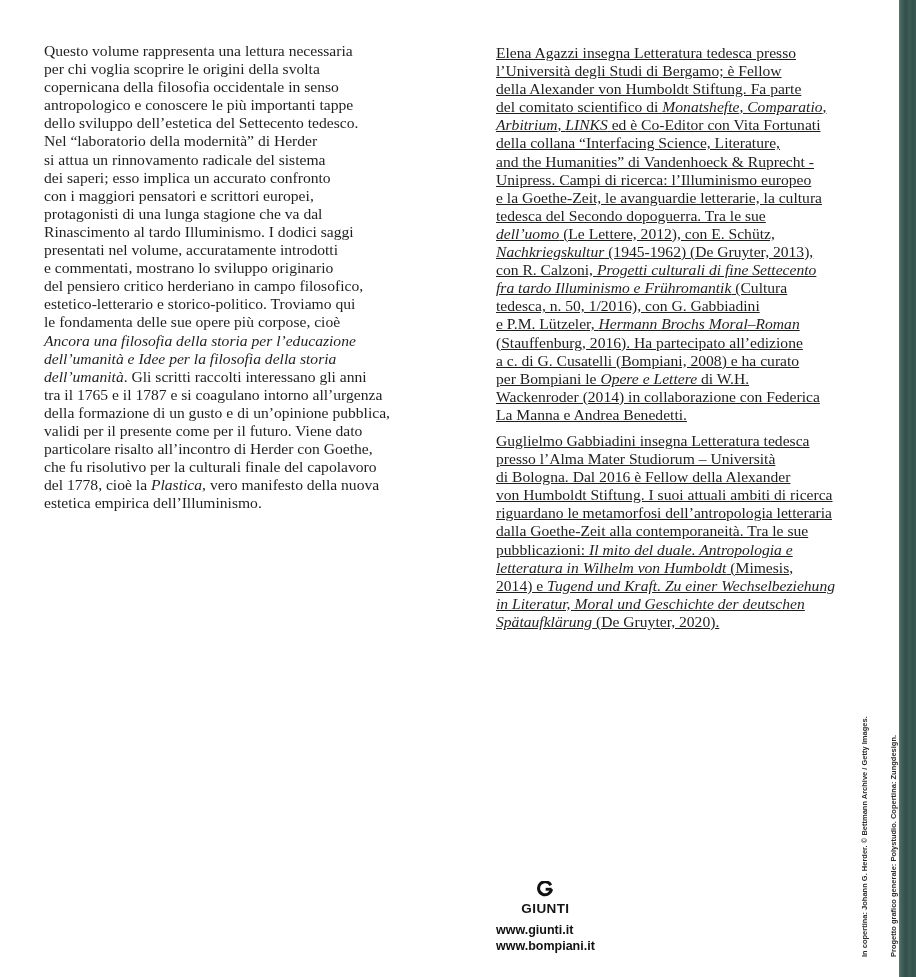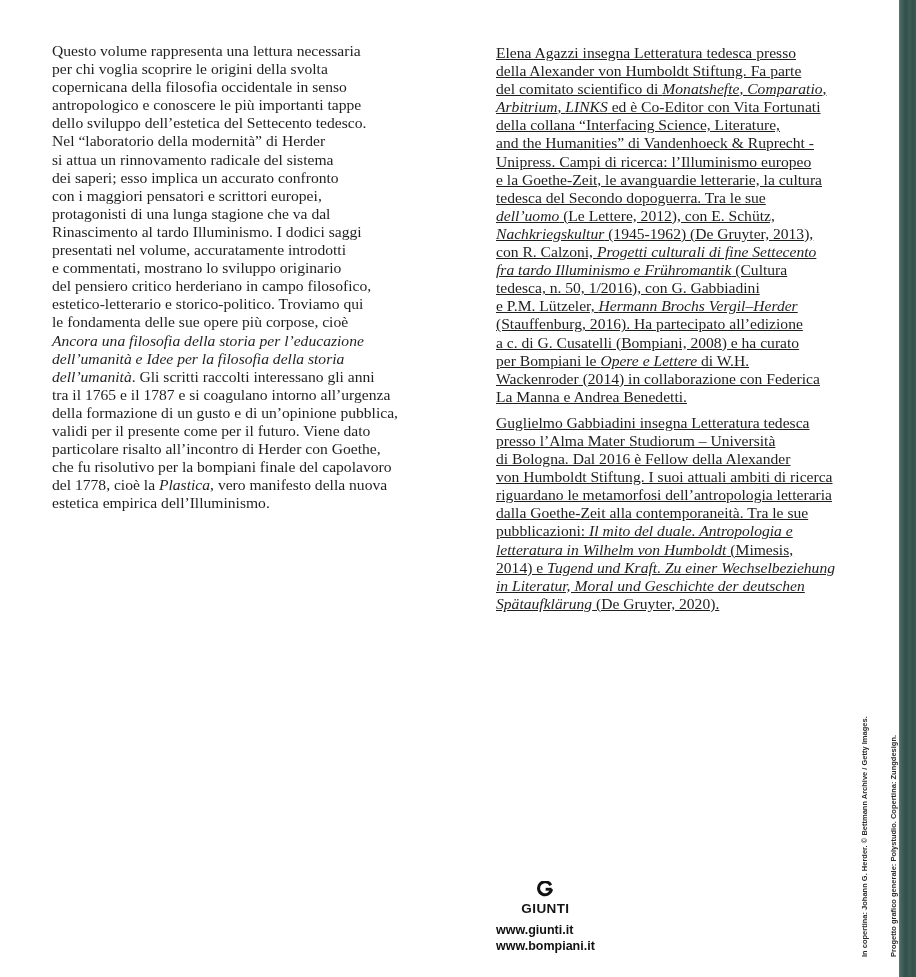--- a/index.html
+++ b/index.html
@@ -25,21 +25,21 @@
   .brand-row{display:flex;align-items:center;gap:4px;flex-direction:column;}
   .g-mark{display:inline-flex;}
   .brand-name{font-size:13.5px;font-weight:700;letter-spacing:0.4px;color:#141414;}
   .urls{margin-top:7px;font-size:12.5px;font-weight:700;line-height:15.5px;color:#111;}
 </style>
 </head>
 <body>
 
 <div>
 
-  <div class="col" style="left:52px;top:42px;width:428px;">
+  <div class="col" style="left:44px;top:42px;width:428px;">
       <div class="tline"><span>Questo volume rappresenta una lettura necessaria</span></div>
       <div class="tline"><span>per chi voglia scoprire le origini della svolta</span></div>
       <div class="tline"><span>copernicana della filosofia occidentale in senso</span></div>
       <div class="tline"><span>antropologico e conoscere le più importanti tappe</span></div>
       <div class="tline"><span>dello sviluppo dell’estetica del Settecento tedesco.</span></div>
       <div class="tline"><span>Nel “laboratorio della modernità” di Herder</span></div>
       <div class="tline"><span>si attua un rinnovamento radicale del sistema</span></div>
       <div class="tline"><span>dei saperi; esso implica un accurato confronto</span></div>
       <div class="tline"><span>con i maggiori pensatori e scrittori europei,</span></div>
       <div class="tline"><span>protagonisti di una lunga stagione che va dal</span></div>
@@ -49,42 +49,43 @@
       <div class="tline"><span>del pensiero critico herderiano in campo filosofico,</span></div>
       <div class="tline"><span>estetico-letterario e storico-politico. Troviamo qui</span></div>
       <div class="tline"><span>le fondamenta delle sue opere più corpose, cioè</span></div>
       <div class="tline"><span class="it">Ancora una filosofia della storia per l’educazione</span></div>
       <div class="tline"><span class="it">dell’umanità e Idee per la filosofia della storia</span></div>
       <div class="tline"><span class="it">dell’umanità</span><span>. Gli scritti raccolti interessano gli anni</span></div>
       <div class="tline"><span>tra il 1765 e il 1787 e si coagulano intorno all’urgenza</span></div>
       <div class="tline"><span>della formazione di un gusto e di un’opinione pubblica,</span></div>
       <div class="tline"><span>validi per il presente come per il futuro. Viene dato</span></div>
       <div class="tline"><span>particolare risalto all’incontro di Herder con Goethe,</span></div>
-      <div class="tline"><span>che fu risolutivo per la bompiani finale del capolavoro</span></div>
+      <div class="tline"><span>che fu risolutivo per la culturali finale del capolavoro</span></div>
       <div class="tline"><span>del 1778, cioè la </span><span class="it">Plastica</span><span>, vero manifesto della nuova</span></div>
       <div class="tline"><span>estetica empirica dell’Illuminismo.</span></div>
     </div>
 
   <div class="col" style="left:496px;top:44px;width:390px;text-decoration:underline;">
     <div class="para">
         <div class="tline"><span>Elena Agazzi insegna Letteratura tedesca presso</span></div>
+        <div class="tline"><span>l’Università degli Studi di Bergamo; è Fellow</span></div>
         <div class="tline"><span>della Alexander von Humboldt Stiftung. Fa parte</span></div>
         <div class="tline"><span>del comitato scientifico di </span><span class="it">Monatshefte</span><span>, </span><span class="it">Comparatio</span><span>,</span></div>
         <div class="tline"><span class="it">Arbitrium</span><span>, </span><span class="it">LINKS</span><span> ed è Co-Editor con Vita Fortunati</span></div>
         <div class="tline"><span>della collana “Interfacing Science, Literature,</span></div>
         <div class="tline"><span>and the Humanities” di Vandenhoeck &amp; Ruprecht -</span></div>
         <div class="tline"><span>Unipress. Campi di ricerca: l’Illuminismo europeo</span></div>
         <div class="tline"><span>e la Goethe-Zeit, le avanguardie letterarie, la cultura</span></div>
         <div class="tline"><span>tedesca del Secondo dopoguerra. Tra le sue</span></div>
         <div class="tline"><span class="it">dell’uomo</span><span> (Le Lettere, 2012), con E. Schütz,</span></div>
         <div class="tline"><span class="it">Nachkriegskultur</span><span> (1945-1962) (De Gruyter, 2013),</span></div>
         <div class="tline"><span>con R. Calzoni, </span><span class="it">Progetti culturali di fine Settecento</span></div>
         <div class="tline"><span class="it">fra tardo Illuminismo e Frühromantik</span><span> (Cultura</span></div>
         <div class="tline"><span>tedesca, n. 50, 1/2016), con G. Gabbiadini</span></div>
-        <div class="tline"><span>e P.M. Lützeler, </span><span class="it">Hermann Brochs Vergil–Herder</span></div>
+        <div class="tline"><span>e P.M. Lützeler, </span><span class="it">Hermann Brochs Moral–Roman</span></div>
         <div class="tline"><span>(Stauffenburg, 2016). Ha partecipato all’edizione</span></div>
         <div class="tline"><span>a c. di G. Cusatelli (Bompiani, 2008) e ha curato</span></div>
         <div class="tline"><span>per Bompiani le </span><span class="it">Opere e Lettere</span><span> di W.H.</span></div>
         <div class="tline"><span>Wackenroder (2014) in collaborazione con Federica</span></div>
         <div class="tline"><span>La Manna e Andrea Benedetti.</span></div>
       </div>
     <div class="para">
         <div class="tline"><span>Guglielmo Gabbiadini insegna Letteratura tedesca</span></div>
         <div class="tline"><span>presso l’Alma Mater Studiorum – Università</span></div>
         <div class="tline"><span>di Bologna. Dal 2016 è Fellow della Alexander</span></div>

